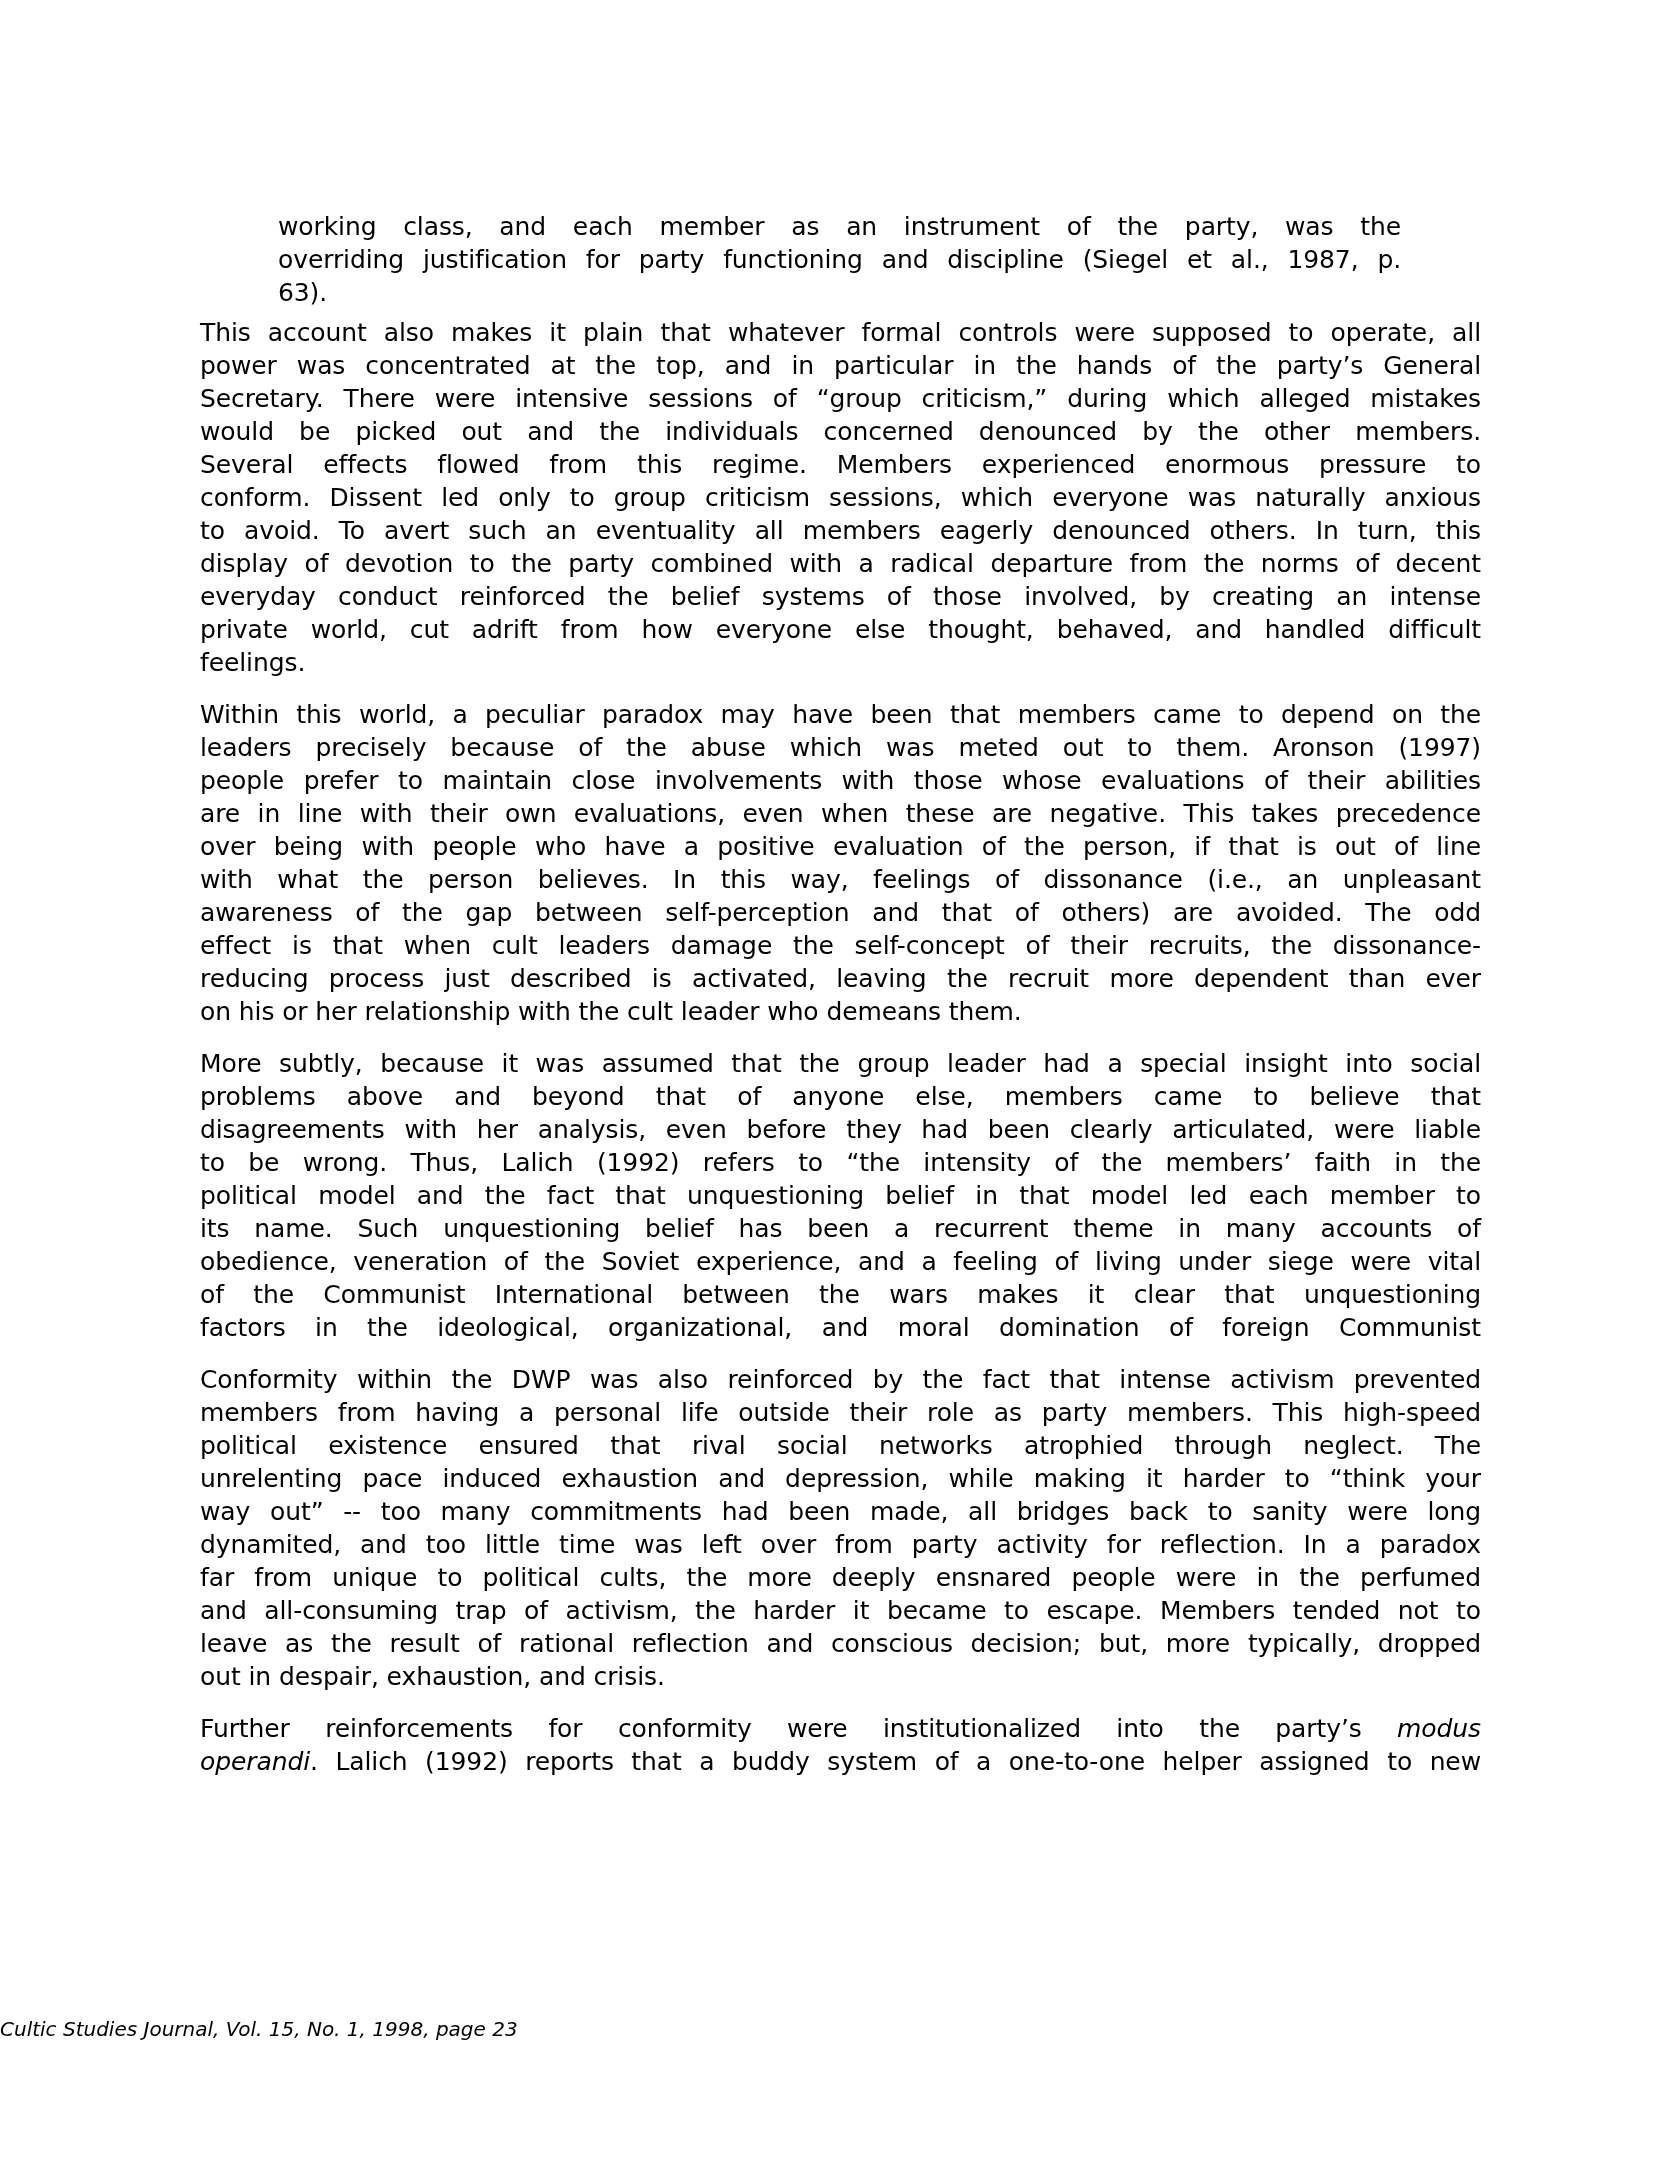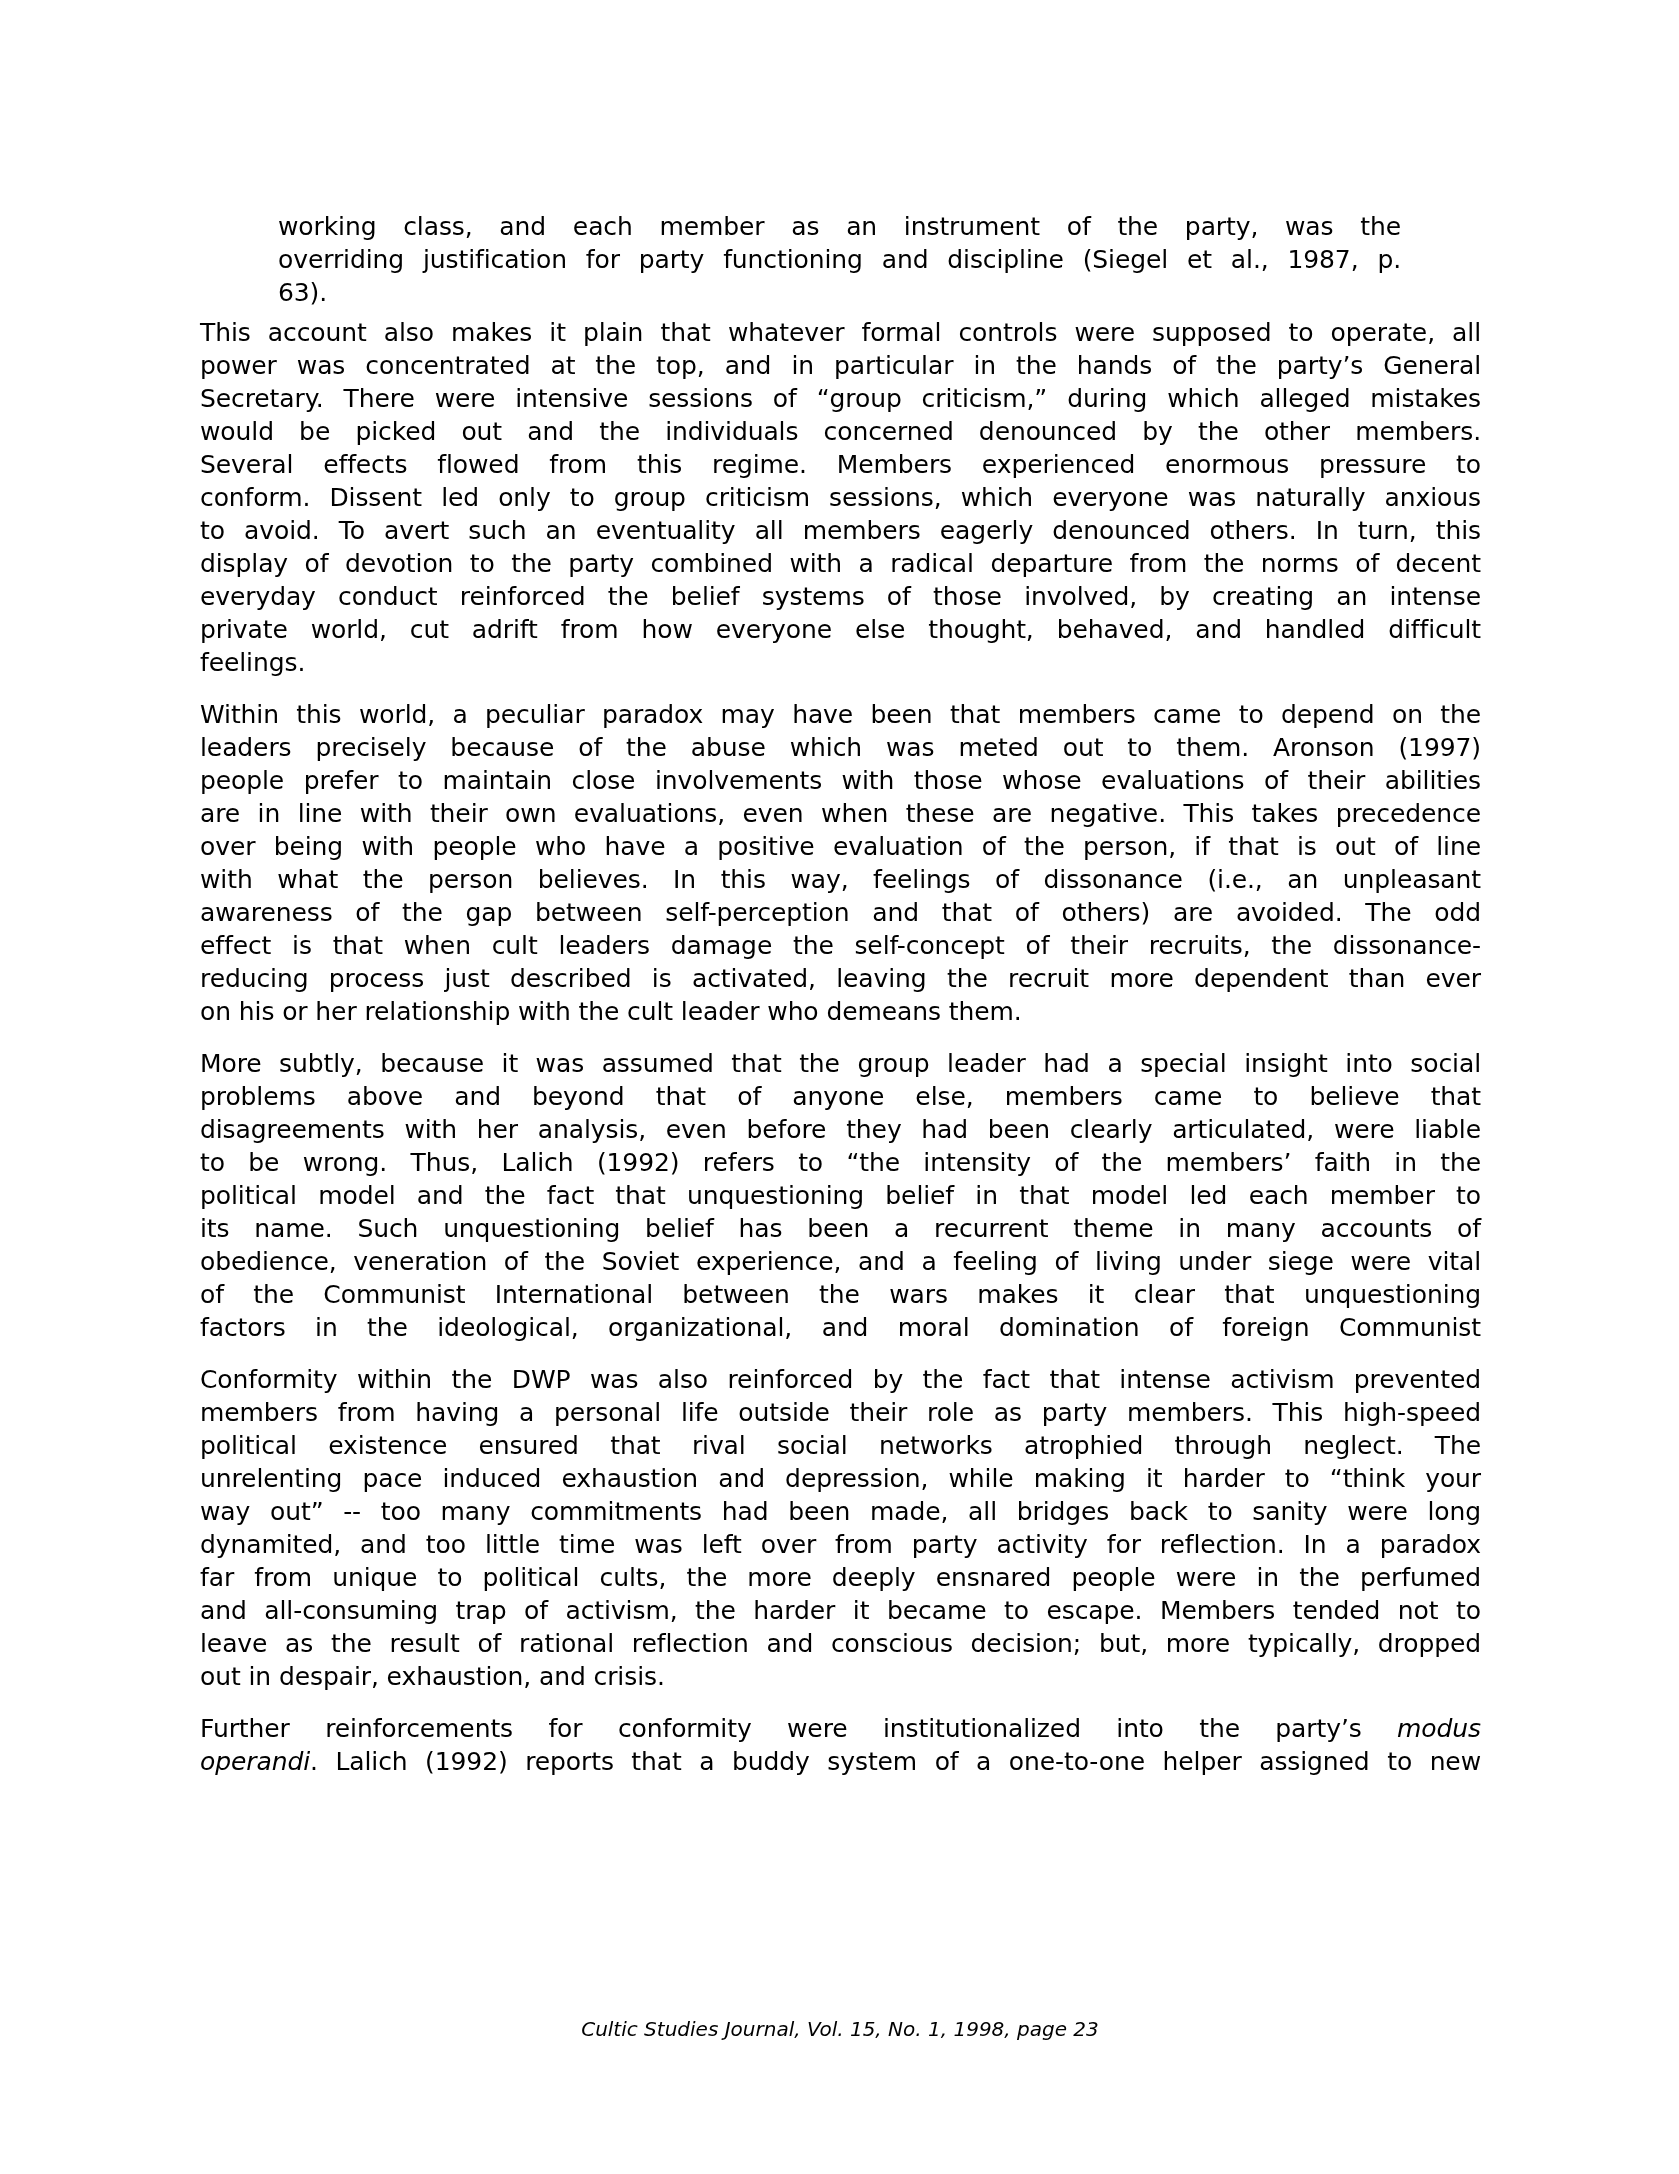--- a/index.html
+++ b/index.html
@@ -52,21 +52,20 @@
       text-align-last: left;
     }
     .line i {
       font-style: italic;
     }
     .footer {
       position: absolute;
       left: 0;
       width: 1680px;
       top: 2015px;
-      text-align: center;
       font-size: 20px;
       line-height: 28px;
       font-style: italic;
       color: #000000;
     }
   </style>
 </head>
 <body>
 
 <div class="page">

